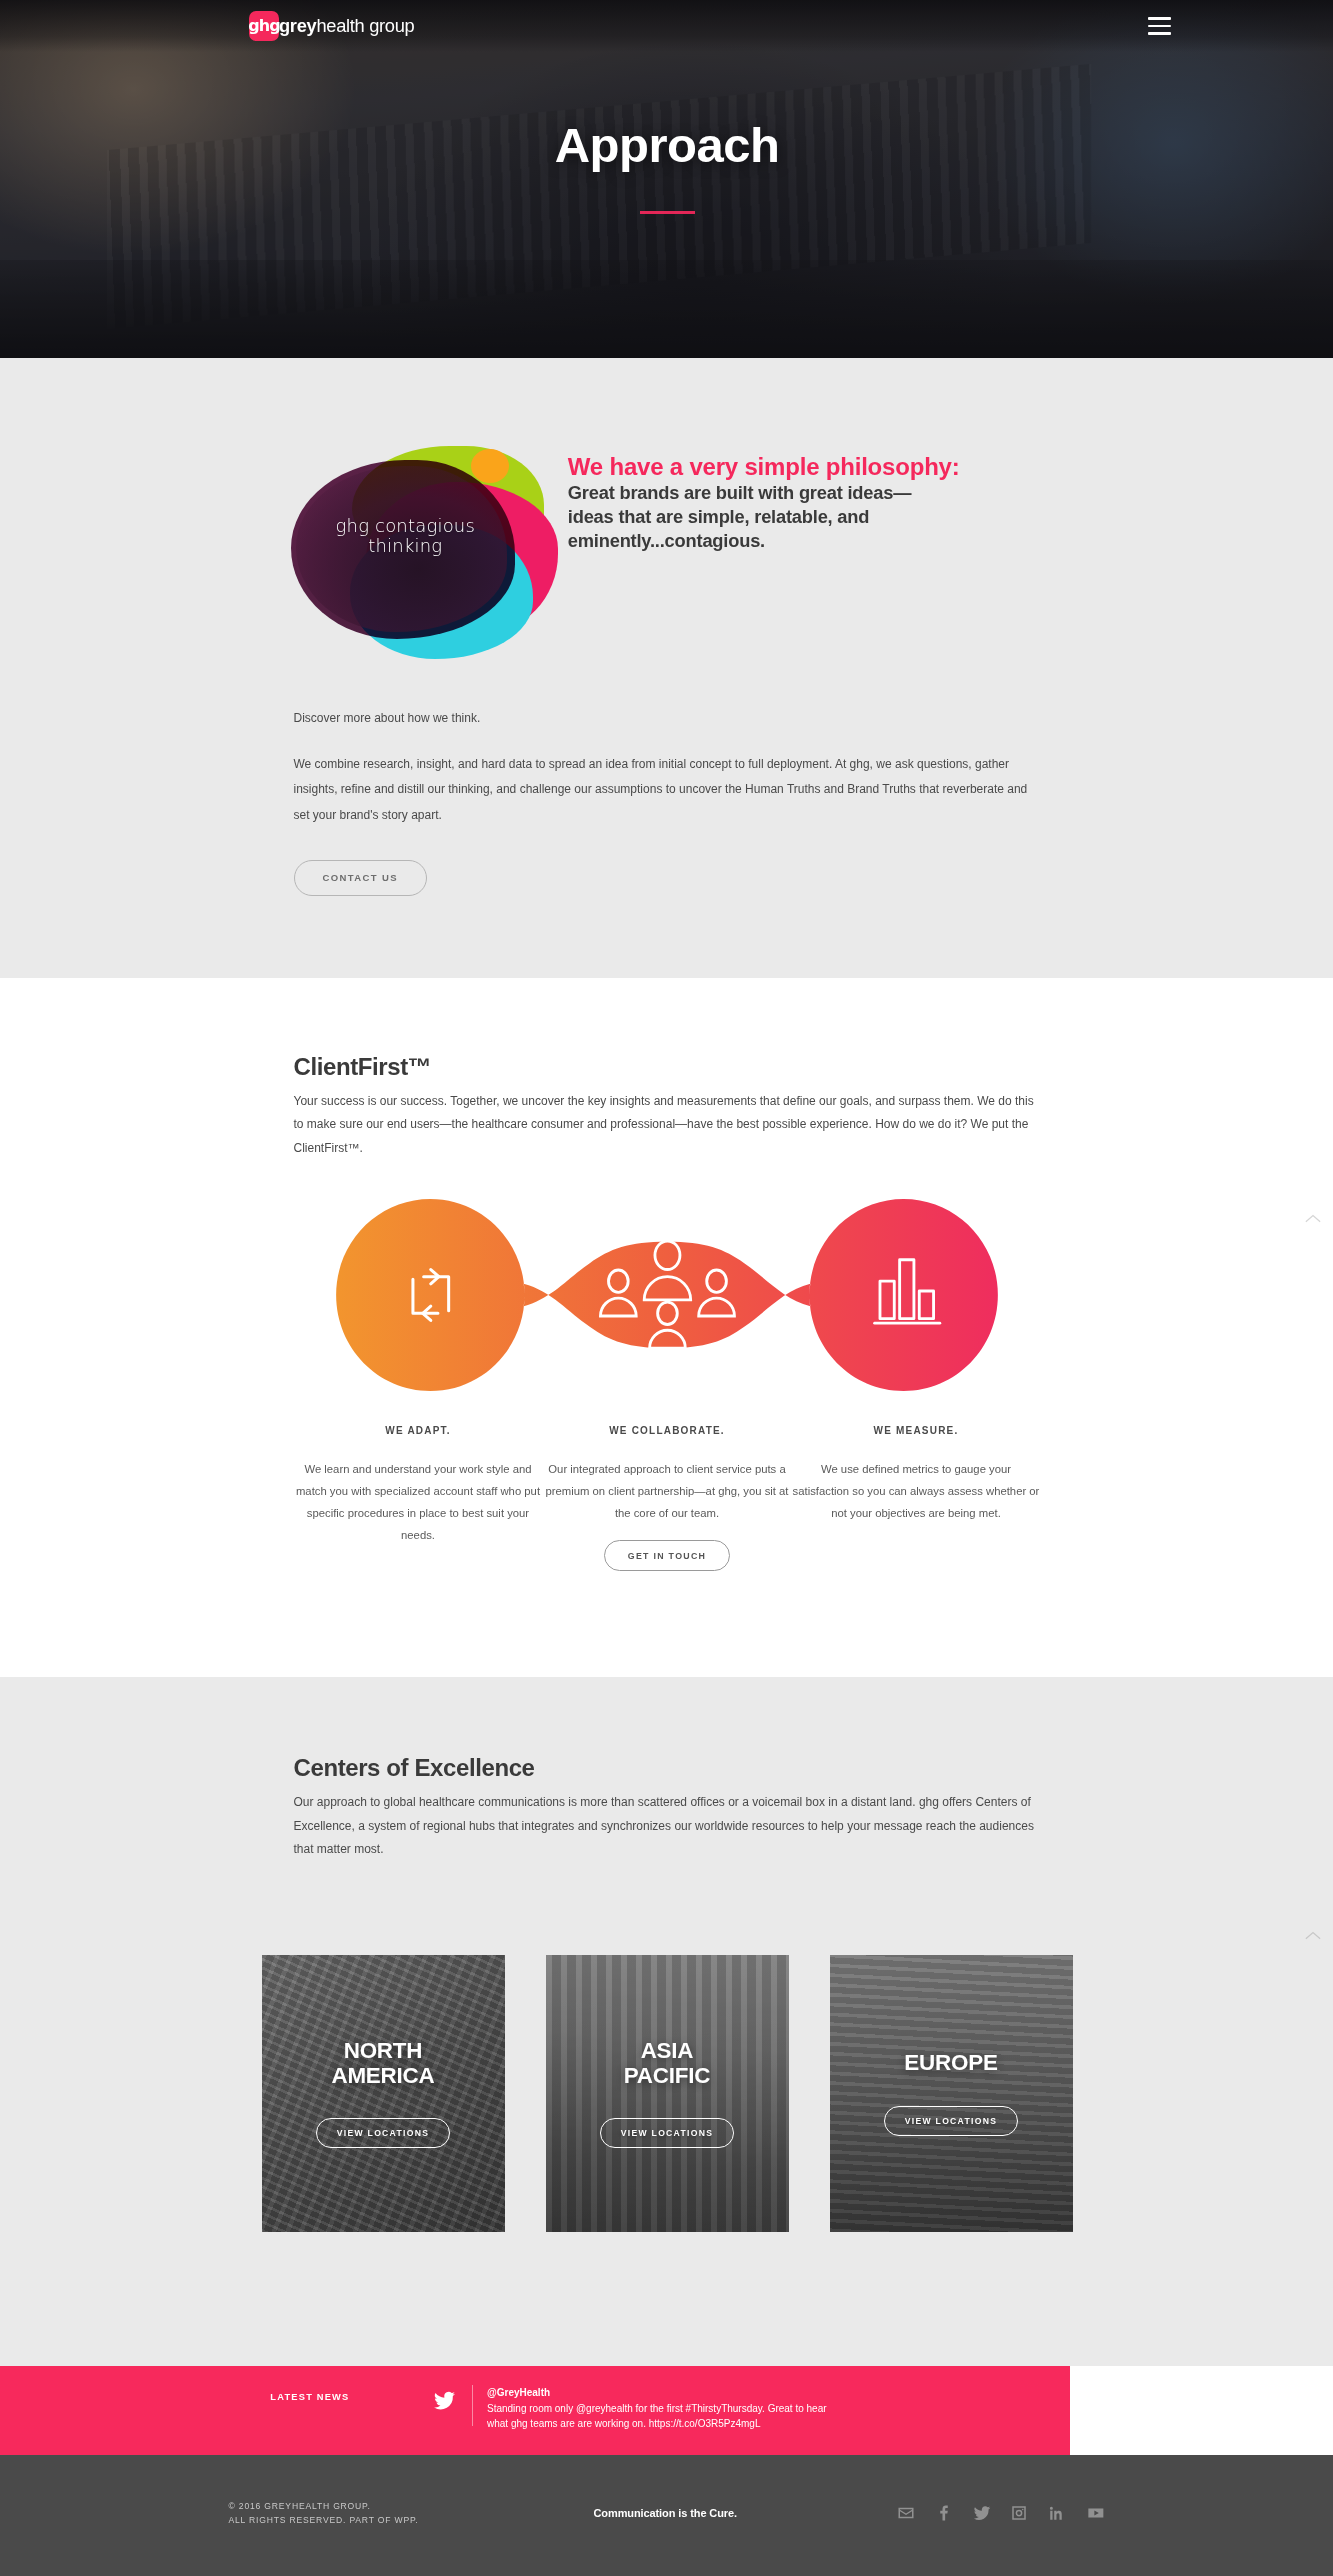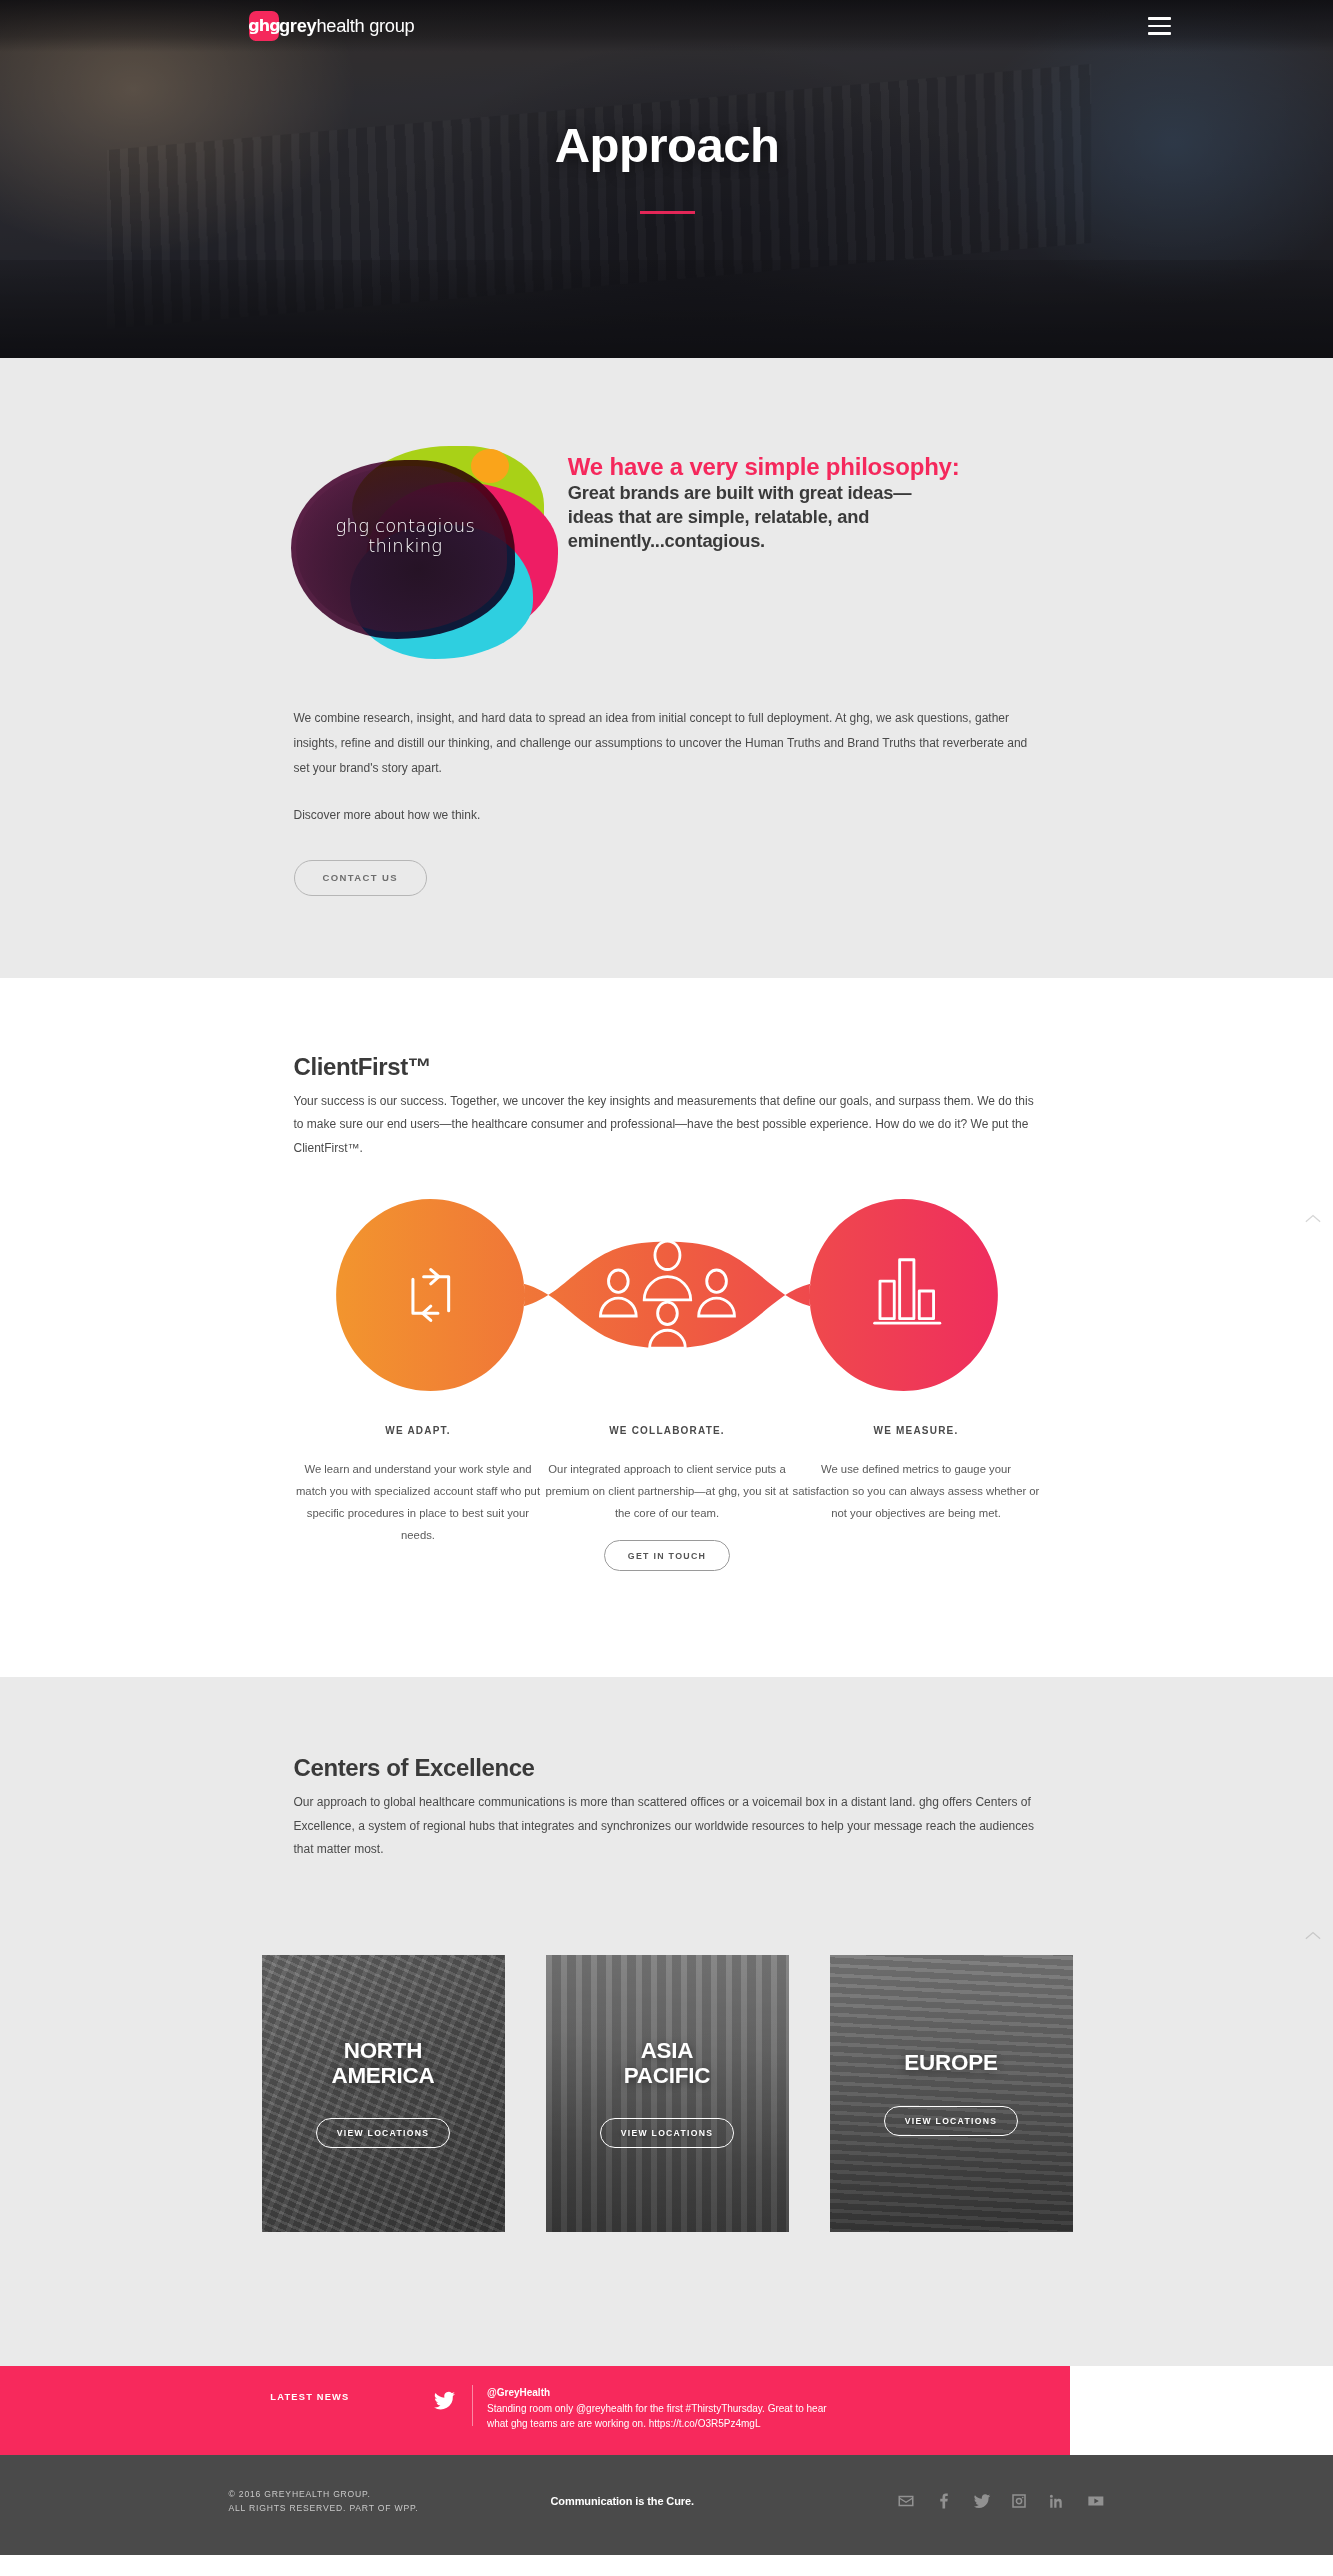--- a/index.html
+++ b/index.html
@@ -166,21 +166,21 @@
   }
   .news-inner{ width:747px; display:flex; align-items:flex-start; }
   .news-label{ font-size:9.3px; font-weight:700; letter-spacing:1.2px; padding-top:7.2px; width:188px; text-align:right; }
   .tw-bird{ margin-left:81px; margin-top:3.6px; }
   .news-divider{ width:0.9px; height:41px; background:rgba(255,255,255,.45); margin:0 14.3px; }
   .news-text{ font-size:10px; line-height:1.55; }
   .news-handle{ font-weight:700; }
 
   
   .footer{ width:1334px; background:#4a4a4a; color:#c9c9c9; padding:32px 0 39px; }
-  .footer-inner{ width:877px; margin:0 auto; display:flex; align-items:center; }
+  .footer-inner{ width:877px; margin:12px auto; display:flex; align-items:center;gap:43px; }
   .copy{ font-size:8.6px; letter-spacing:0.8px; line-height:1.7; width:322px; }
   .tagline{ font-size:11px; font-weight:700; color:#fff; letter-spacing:-0.1px; }
   .socials{ margin-left:auto; display:flex; align-items:center; gap:19.7px; }
   .socials .s{ cursor:pointer; opacity:.62; display:flex; }
 
   
   .scroll-arrow{ position:absolute; right:12.5px; width:18px; height:12.5px; opacity:.35; cursor:pointer; }
 </style>
 </head>
 <body>
@@ -223,22 +223,22 @@
       </div>
       <div class="phil-copy">
         <div class="phil-lead">We have a very simple philosophy:</div>
         <div class="phil-sub">Great brands are built with great ideas—</div>
         <div class="phil-sub">ideas that are simple, relatable, and</div>
         <div class="phil-sub">eminently...contagious.</div>
       </div>
     </div>
 
     <div class="phil-body phil-pad">
+      <p>Discover more about how we think.</p>
       <p>We combine research, insight, and hard data to spread an idea from initial concept to full deployment. At ghg, we ask questions, gather insights, refine and distill our thinking, and challenge our assumptions to uncover the Human Truths and Brand Truths that reverberate and set your brand's story apart.</p>
-      <p>Discover more about how we think.</p>
     </div>
 
     <div style="padding-bottom:82px;">
       <div class="btn-pill">CONTACT US</div>
     </div>
   </div>
 
   <svg class="scroll-arrow" style="top:765px" viewBox="0 0 20 14">
       <path d="M2 11 L10 4 L18 11" fill="none" stroke="#888" stroke-width="1.4"></path>
     </svg>

